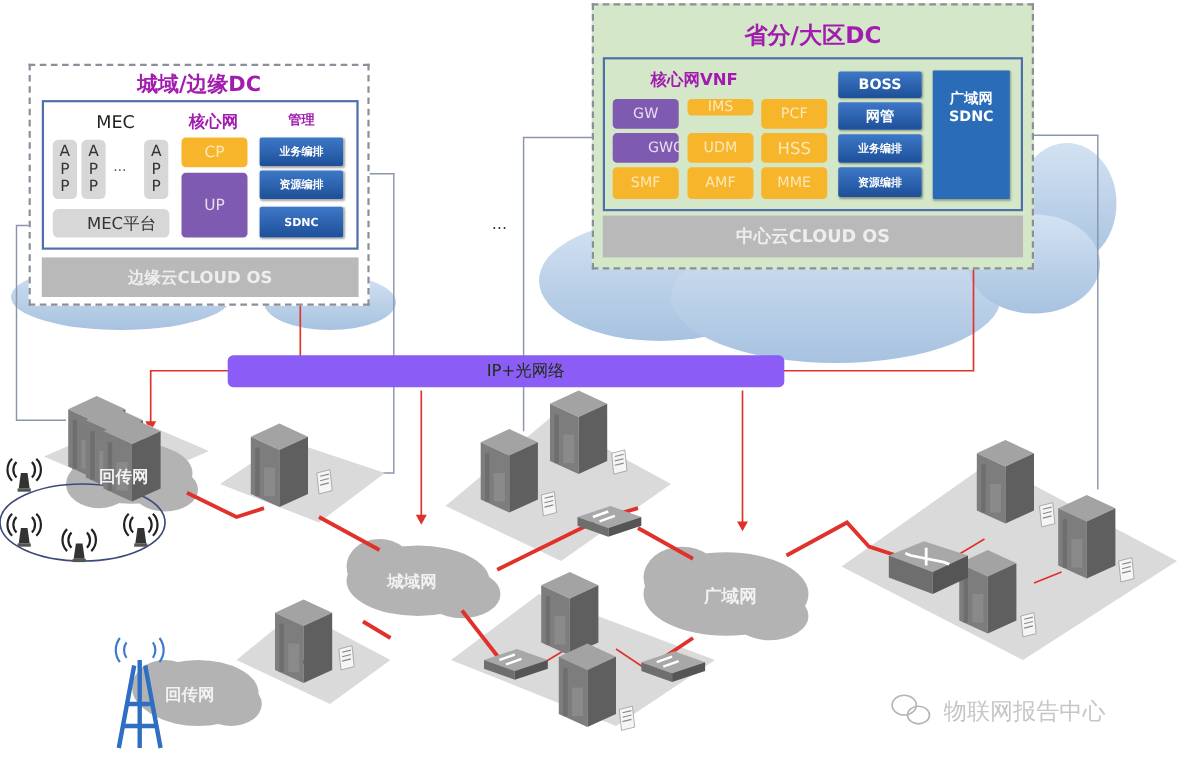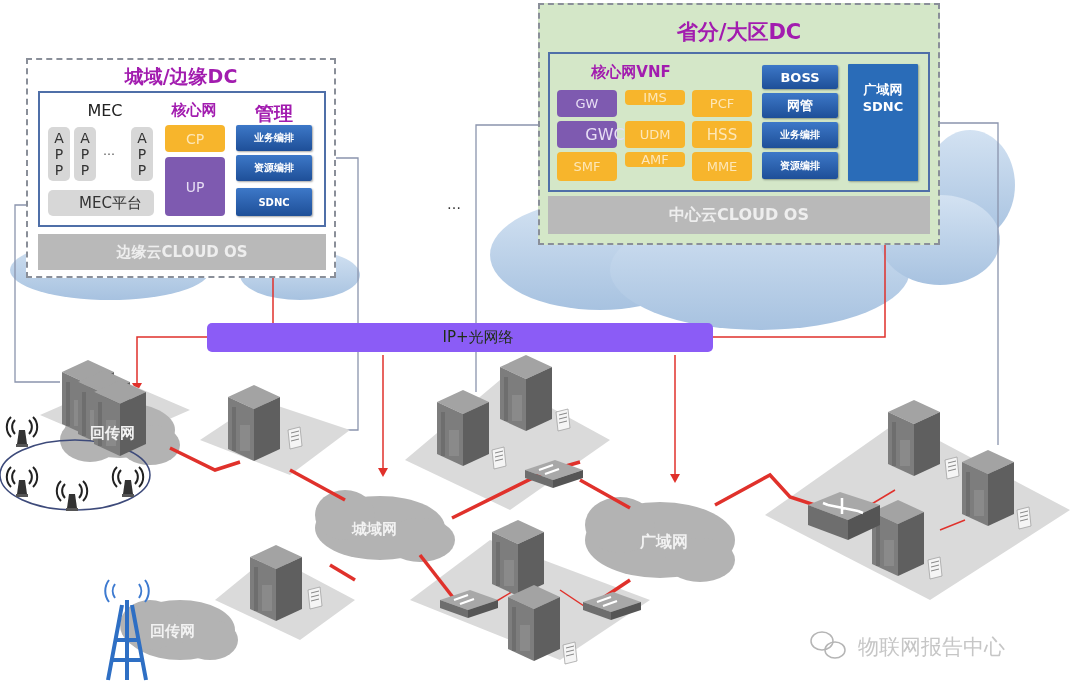--- a/index.html
+++ b/index.html
@@ -206,41 +206,41 @@
     <span>A</span>
       <span>P</span>
       <span>P</span>
   </div>
   <div class="tile gray-app" style="left:48px;top:190px;width:106px;height:26px;font-size:15px;padding-left:19px;">MEC平台</div>
 
   <div class="title" style="left:160px;top:101px;width:68px;font-size:15px;">核心网</div>
   <div class="tile orange" style="left:165px;top:125px;width:60px;height:27px;font-size:14px;">CP</div>
   <div class="tile purple" style="left:165px;top:157px;width:60px;height:59px;font-size:14px;text-align:right;">UP</div>
 
-  <div class="title" style="left:235px;top:101px;width:78px;font-size:19px;">管理</div>
+  <div class="title" style="left:235px;top:101px;width:78px;font-size:12px;">管理</div>
   <div class="tile blue" style="left:236px;top:125px;width:76px;height:26px;font-size:10px;">业务编排</div>
   <div class="tile blue" style="left:236px;top:155px;width:76px;height:26px;font-size:10px;">资源编排</div>
   <div class="tile blue" style="left:236px;top:188px;width:76px;height:28px;font-size:10px;">SDNC</div>
 
   <div class="os" style="left:38px;top:234px;width:288px;height:36px;font-size:15px;">边缘云CLOUD OS</div>
 
   <div class="abs dc-outer" style="left:538px;top:3px;width:402px;height:242px;background:#d4e7c8;"></div>
   <div class="title" style="left:538px;top:18px;width:402px;font-size:21px;">省分/大区DC</div>
   <div class="abs dc-inner" style="left:548px;top:52px;width:382px;height:140px;"></div>
 
   <div class="title" style="left:556px;top:63px;width:150px;font-size:15px;">核心网VNF</div>
 
   <div class="tile purple" style="left:557px;top:90px;width:60px;height:27px;font-size:13px;">GW</div>
   <div class="tile orange" style="left:625px;top:90px;width:60px;height:15px;font-size:13px;">IMS</div>
   <div class="tile orange" style="left:692px;top:90px;width:60px;height:27px;font-size:13px;">PCF</div>
-  <div class="tile purple" style="left:557px;top:121px;width:60px;height:27px;font-size:16px;padding-left:36px;">GWC</div>
+  <div class="tile purple" style="left:557px;top:121px;width:60px;height:27px;font-size:13px;padding-left:36px;">GWC</div>
   <div class="tile orange" style="left:625px;top:121px;width:60px;height:27px;font-size:13px;">UDM</div>
   <div class="tile orange" style="left:692px;top:121px;width:60px;height:27px;font-size:15px;">HSS</div>
   <div class="tile orange" style="left:557px;top:152px;width:60px;height:29px;font-size:13px;">SMF</div>
-  <div class="tile orange" style="left:625px;top:152px;width:60px;height:15px;font-size:13px;">AMF</div>
+  <div class="tile orange" style="left:625px;top:152px;width:60px;height:29px;font-size:13px;">AMF</div>
   <div class="tile orange" style="left:692px;top:152px;width:60px;height:29px;font-size:13px;">MME</div>
 
   <div class="tile blue" style="left:762px;top:65px;width:76px;height:24px;font-size:13px;">BOSS</div>
   <div class="tile blue" style="left:762px;top:93px;width:76px;height:25px;font-size:13px;">网管</div>
   <div class="tile blue" style="left:762px;top:122px;width:76px;height:26px;font-size:10px;">业务编排</div>
   <div class="tile blue" style="left:762px;top:152px;width:76px;height:27px;font-size:10px;">资源编排</div>
 
   <div class="tile" style="left:848px;top:64px;width:70px;height:117px;background:#2a6cb8;color:#fff;font-weight:bold;font-size:13px;flex-direction:column;padding-bottom:50px;border-radius:1px;box-shadow:1px 1px 2px rgba(0,0,0,.3);">
     <span>广域网</span>
     <span>SDNC</span>

